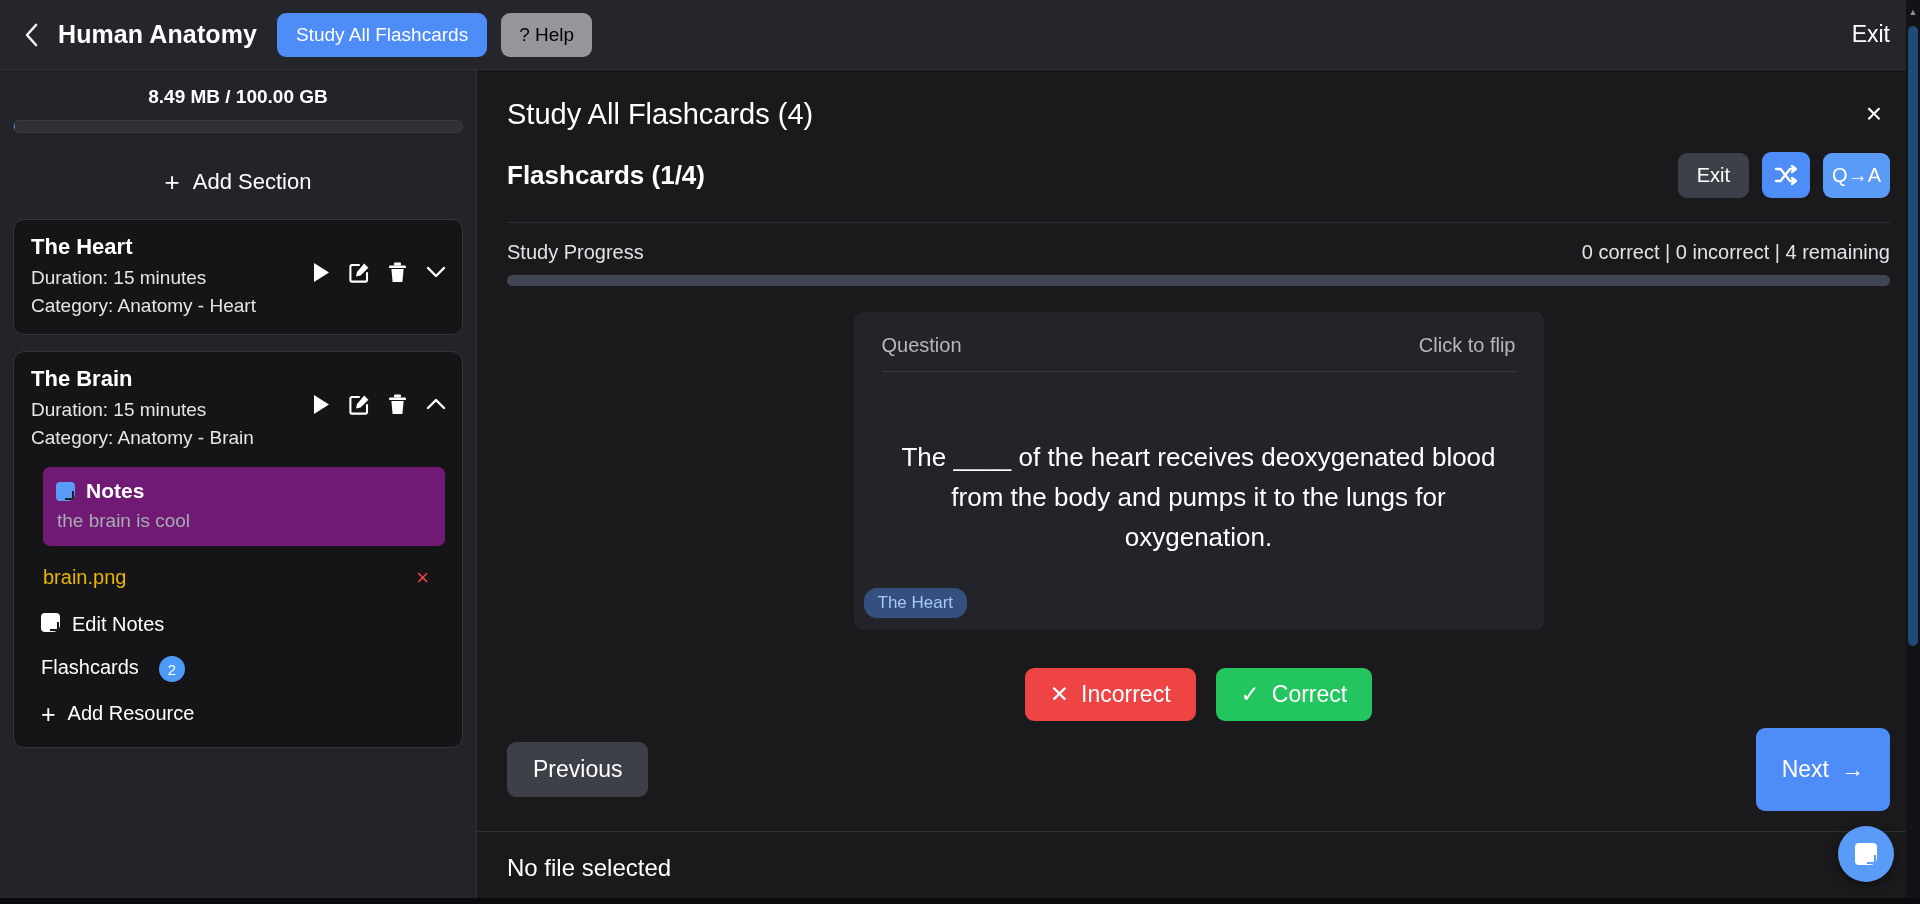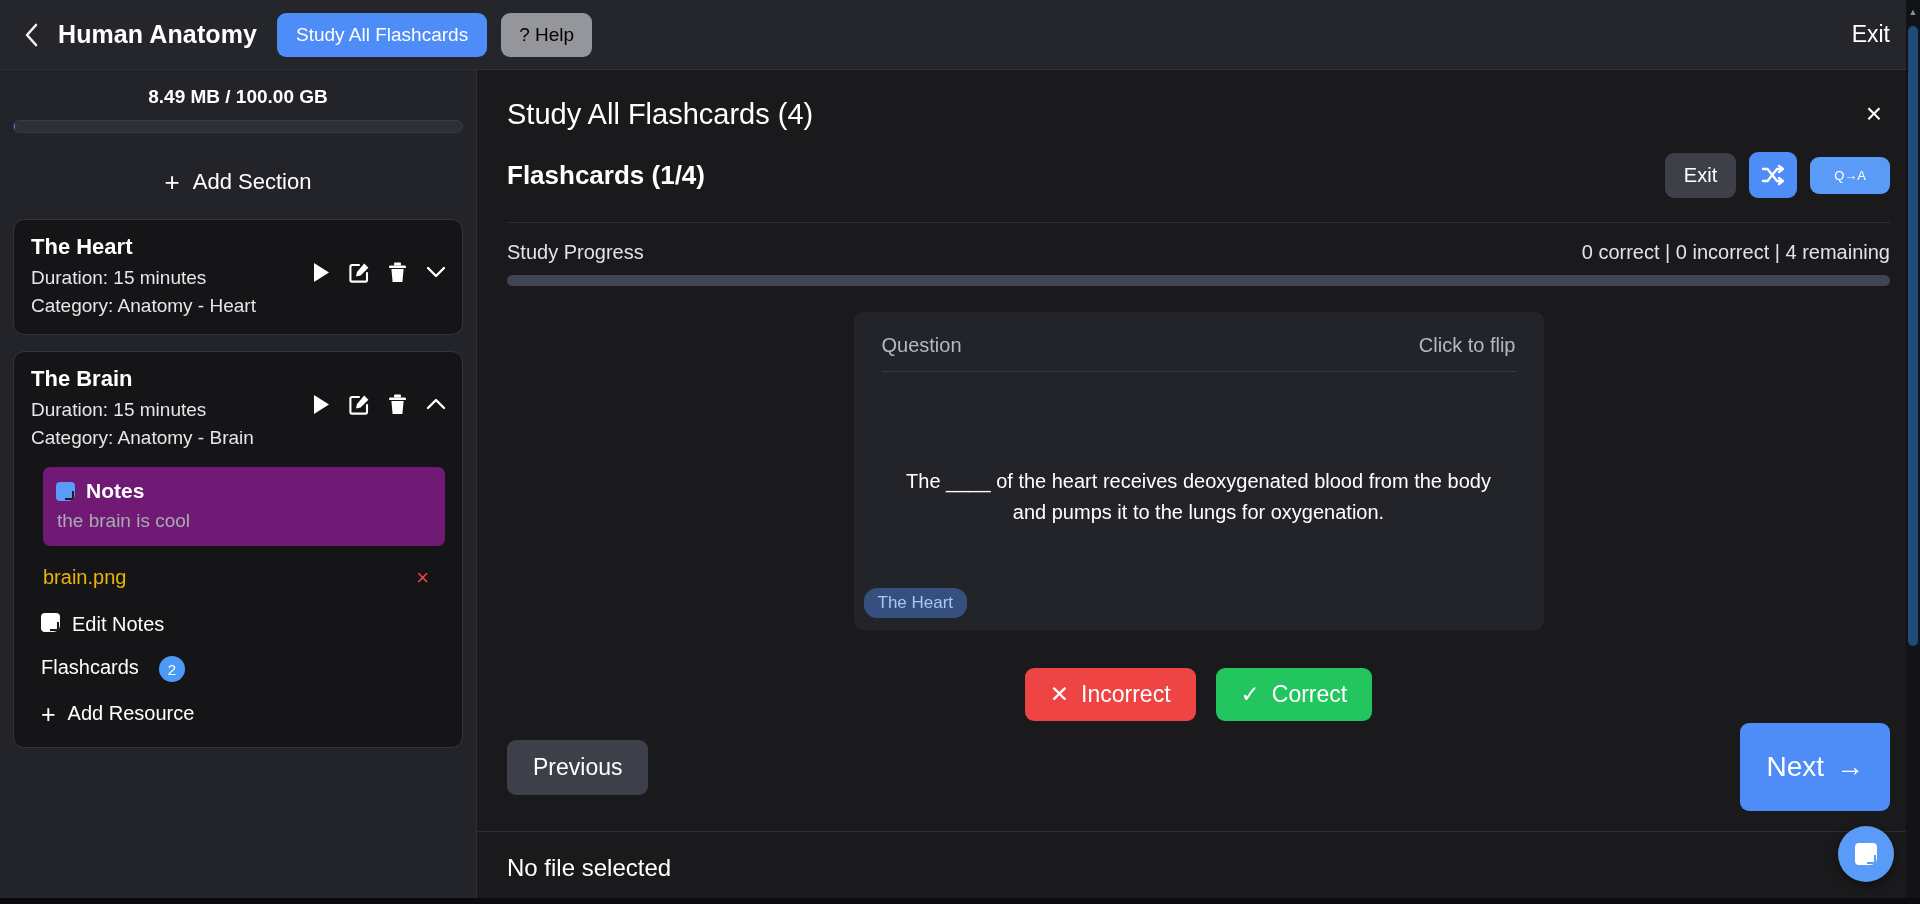--- a/index.html
+++ b/index.html
@@ -148,21 +148,21 @@
     padding: 10px 30px 14px 30px;
   }
   .fc-count { font-size:26px; font-weight:700; color:#ffffff; }
   .fc-tools { display:flex; align-items:center; gap:13px; }
   .tool-btn {
     border:none; font-family:inherit; color:#ffffff; cursor:pointer;
     border-radius:9px; font-size:20px; display:flex; align-items:center; justify-content:center;
   }
   .tool-exit { background:#3e4049; padding:11px 19px; }
   .tool-shuffle { background:#4e8cf7; width:48px; height:46px; }
-  .tool-qa { background:#5b9bf8; padding:11px 24px; font-size:13px; }
+  .tool-qa { background:#5b9bf8; padding:11px 9px; font-size:20px; }
 
   .progress-wrap { padding: 10px 30px 0 30px; }
   .progress-row {
     display:flex; align-items:center; justify-content:space-between;
     font-size:20px; color:#e2e3e6; padding-bottom: 11px;
     border-top:1px solid #2d2e33; padding-top:18px;
   }
   .progress-track {
     height:11px; border-radius:7px; background:#3f4552; overflow:hidden;
   }
@@ -174,21 +174,21 @@
     padding: 22px 28px 18px 28px; position:relative; min-height:318px;
     display:flex; flex-direction:column; cursor:pointer;
   }
   .fc-top {
     display:flex; align-items:center; justify-content:space-between;
     font-size:20px; color:#b6b8bf; padding-bottom:14px;
     border-bottom:1px solid #3a3b42;
   }
   .fc-text {
     flex:1 1 auto; display:flex; align-items:center; justify-content:center;
-    text-align:center; color:#ffffff; font-size:20px; line-height:1.55;
+    text-align:center; color:#ffffff; font-size:26px; line-height:1.55;
     padding: 18px 8px 8px 8px;
   }
   .fc-tag {
     position:absolute; left:10px; bottom:12px;
     background:#35507e; color:#a8c6f8; font-size:17px;
     border-radius:13px; padding:5px 14px;
   }
   .judge-row { display:flex; gap:20px; justify-content:center; margin-top:27px; }
   .btn-judge {
     border:none; font-family:inherit; color:#ffffff; font-size:23px;
@@ -201,21 +201,21 @@
   .nav-row {
     display:flex; align-items:center; justify-content:space-between;
     padding: 0 30px 20px 30px; margin-top:auto;
   }
   .btn-prev {
     background:#3e4049; color:#ffffff; border:none; font-family:inherit;
     font-size:23px; border-radius:9px; padding:14px 26px; cursor:pointer;
   }
   .btn-next {
     background:#4e8cf7; color:#ffffff; border:none; font-family:inherit;
-    font-size:28px; border-radius:9px; padding:28px 26px; cursor:pointer;
+    font-size:23px; border-radius:9px; padding:28px 26px; cursor:pointer;
     display:flex; align-items:center; gap:12px;
   }
 
   .footer-bar {
     flex:0 0 auto; border-top:1px solid #2d2e33;
     padding: 22px 30px; font-size:24px; color:#ffffff;
     background:#1a1a1c;
   }
 
   .fab {

